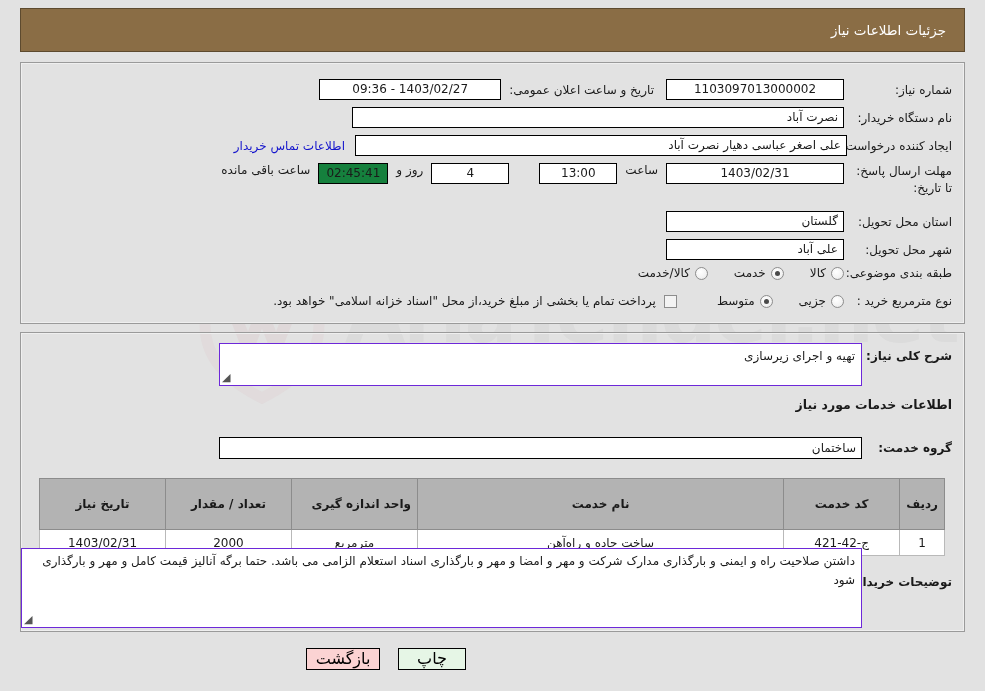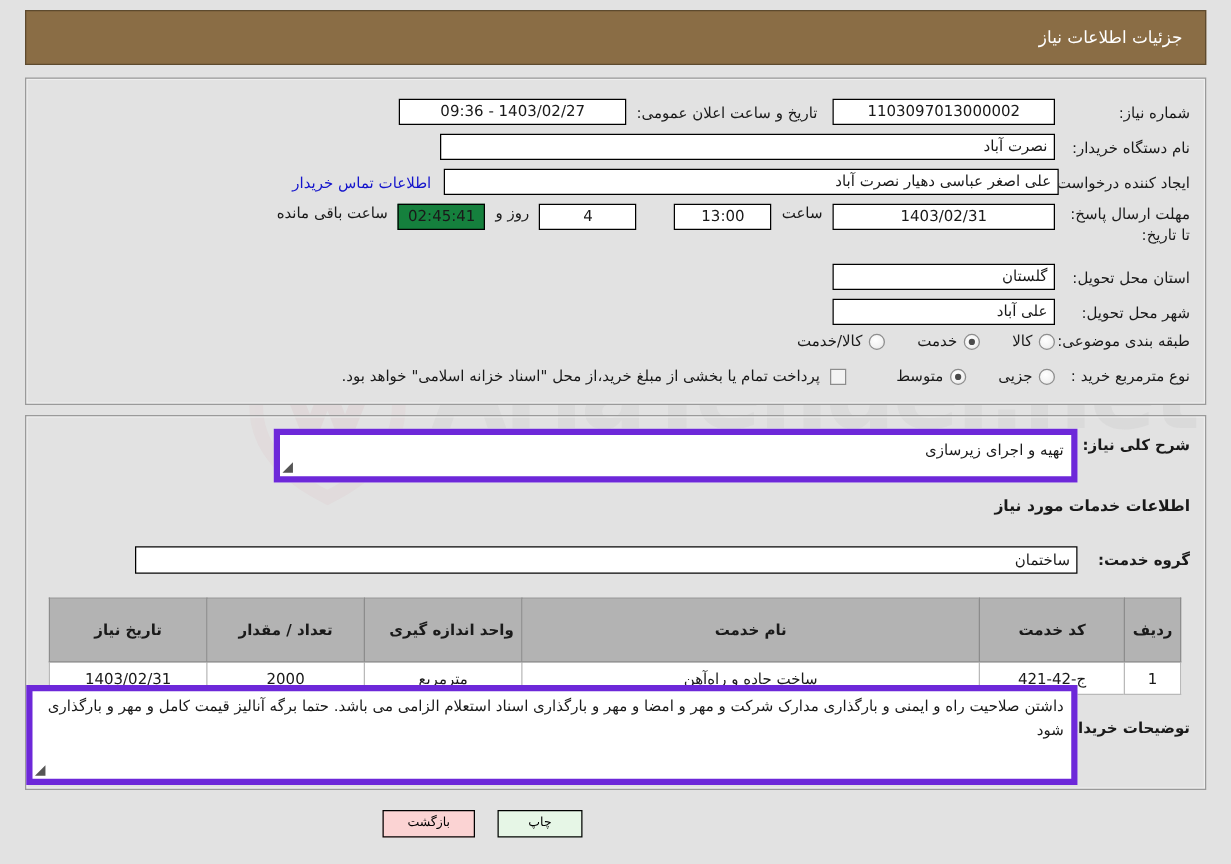--- a/index.html
+++ b/index.html
@@ -119,21 +119,21 @@
   .checkbox {
     width: 13px; height: 13px;
     border: 1px solid #8d8d8d;
     background: #f3f3f3;
     flex: 0 0 auto;
   }
 
   
   .ta {
     background: #ffffff;
-    border: 5px solid #6d28d9;
+    border: 1px solid #6d28d9;
     font-size: 12px;
     padding: 3px 6px;
     color: #1a1a1a;
     text-align: right;
     line-height: 1.55;
     position: relative;
     overflow: hidden;
   }
   .ta .grip {
     position: absolute;
@@ -176,21 +176,21 @@
     padding: 2px 6px;
     text-align: center;
     color: #1a1a1a;
   }
 
   
   .btn {
     position: absolute;
     height: 22px;
     border: 1px solid #000000;
-    font-size: 10px;
+    font-size: 16px;
     line-height: 20px;
     text-align: center;
     cursor: pointer;
     padding: 0 8px;
     font-family: inherit;
   }
   #btn-print  { background: #e6f6e6; }
   #btn-back   { background: #fbd3d3; }
 </style>
 </head>
@@ -293,21 +293,21 @@
 
     <span class="lbl bold-lbl" style="position:absolute; right:12px; top:16px;">شرح کلی نیاز:</span>
     <div class="ta" style="position:absolute; right:102px; top:10px; width:643px; height:43px;">
       <span>تهیه و اجرای زیرسازی</span>
       <span class="grip">◣</span>
     </div>
 
     <span class="section-title" style="right:12px; top:64px;">اطلاعات خدمات مورد نیاز</span>
 
     <span class="lbl bold-lbl" style="position:absolute; right:12px; top:108px;">گروه خدمت:</span>
-    <div class="fld right" style="position:absolute; right:102px; top:104px; width:754px; height:22px; line-height:20px;">ساختمان</div>
+    <div class="fld right" style="position:absolute; right:102px; top:104px; width:643px; height:22px; line-height:20px;">ساختمان</div>
 
     <span class="lbl bold-lbl" style="position:absolute; right:12px; top:242px;">توضیحات خریدار:</span>
     <div class="ta" style="position:absolute; right:102px; top:215px; width:841px; height:80px;">
       <span>داشتن صلاحیت راه و ایمنی و بارگذاری مدارک شرکت و مهر و امضا و مهر و بارگذاری اسناد استعلام الزامی می باشد. حتما برگه آنالیز قیمت کامل و مهر و بارگذاری شود</span>
       <span class="grip">◣</span>
     </div>
 
   </div>
 
   <table class="items" style="right:40px; top:478px; width:906px;">

